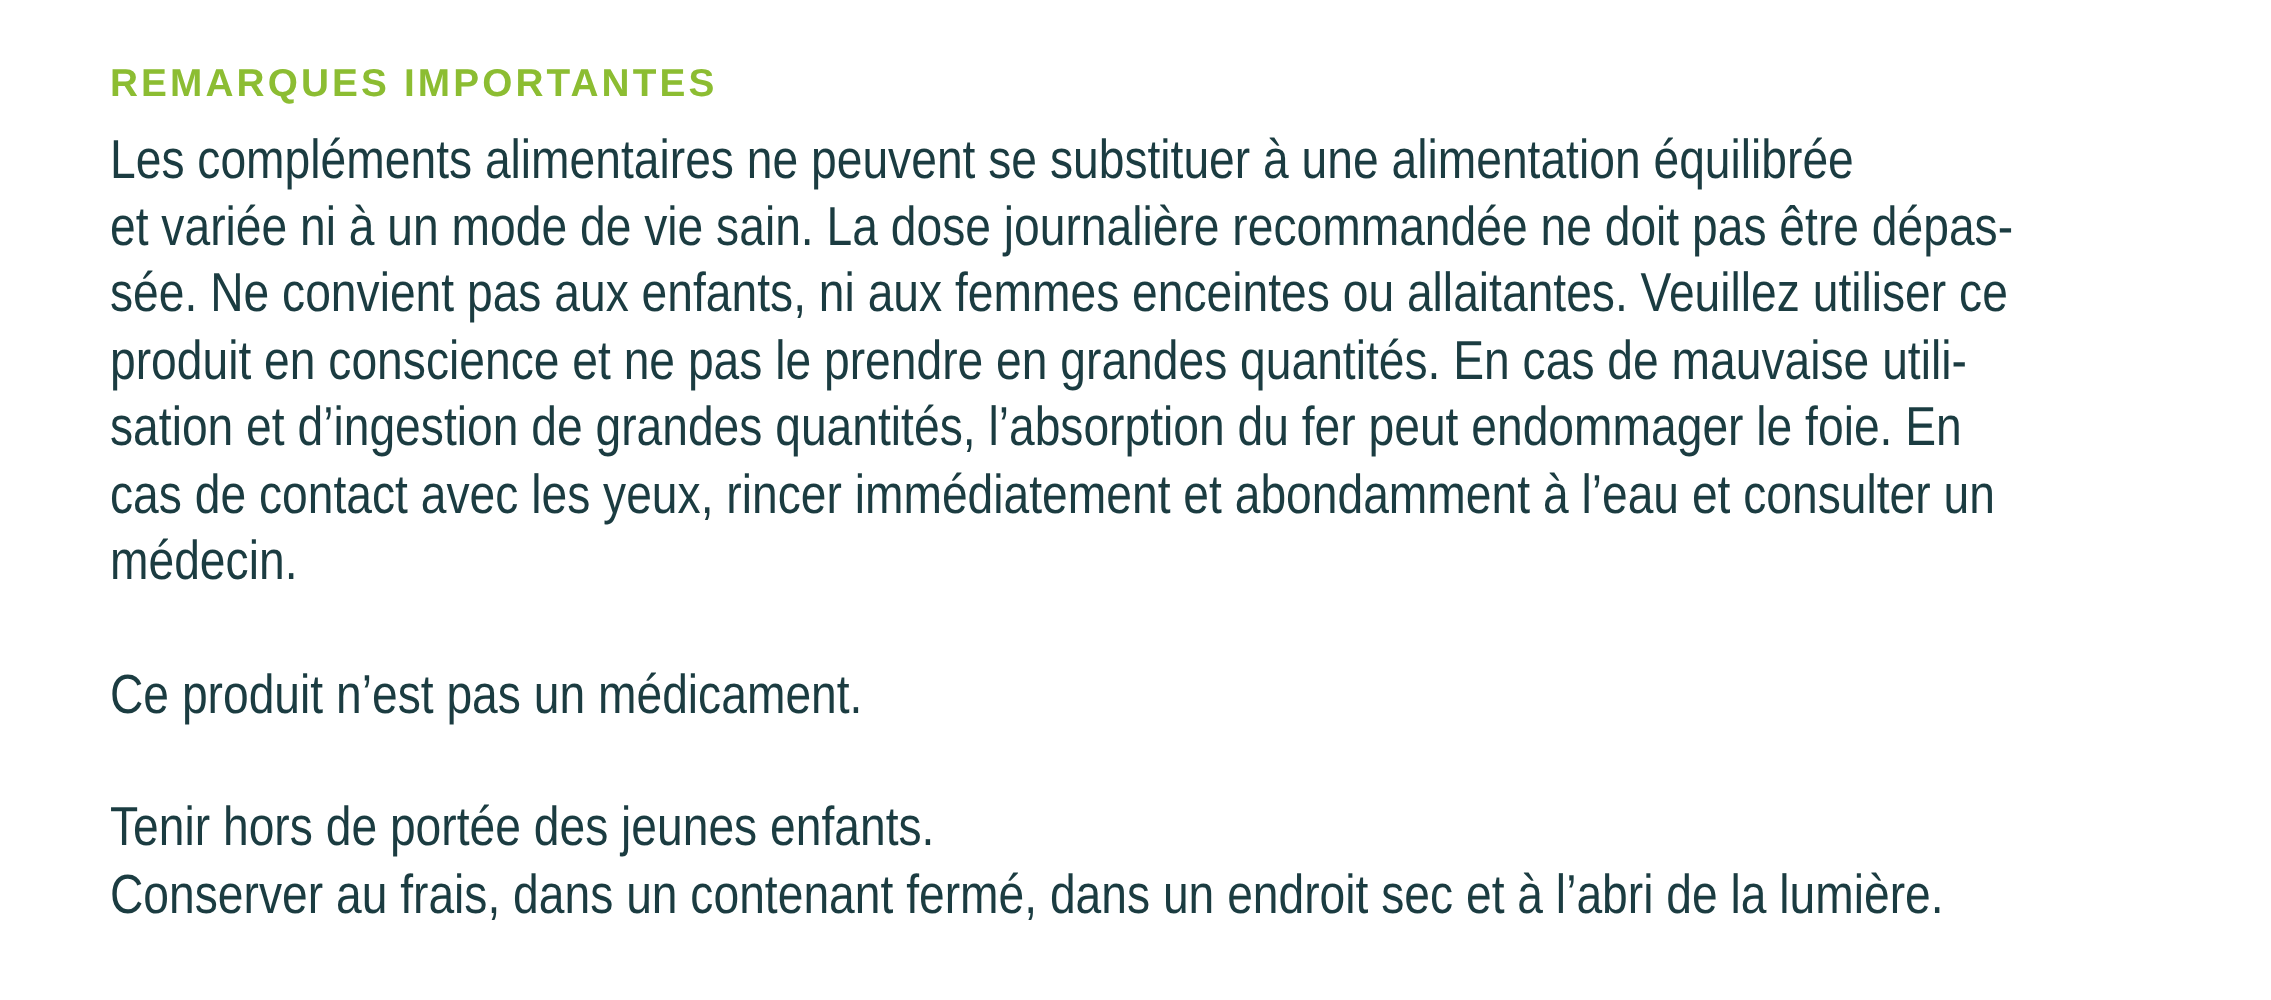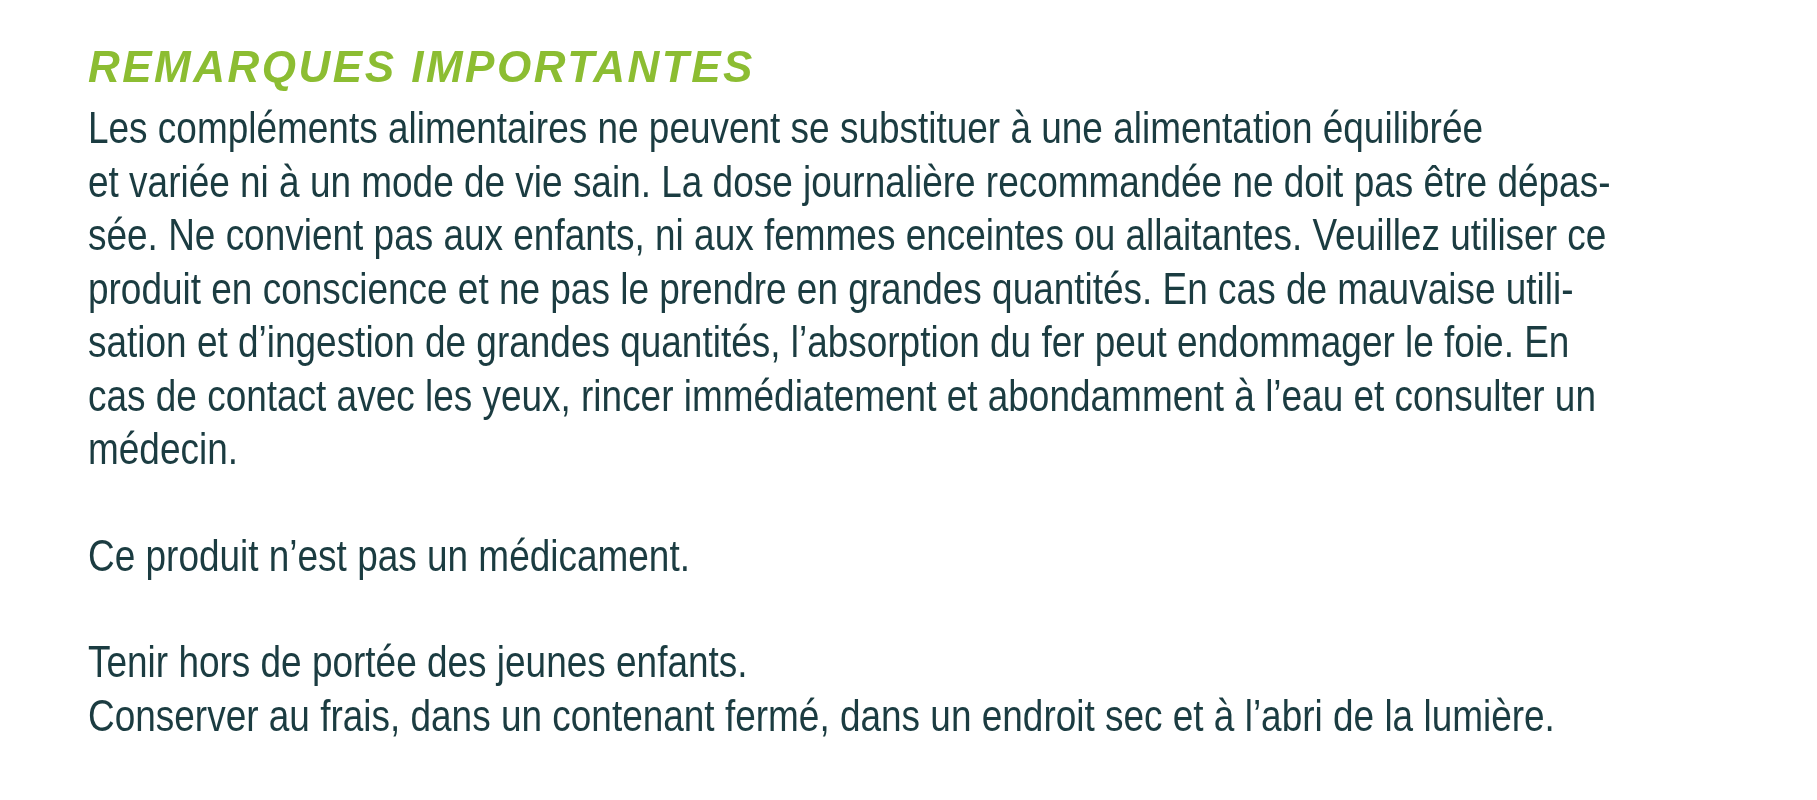--- a/index.html
+++ b/index.html
@@ -11,26 +11,25 @@
     height: 800px;
     background: #ffffff;
     overflow: hidden;
     font-family: "Liberation Sans", sans-serif;
   }
   .panel {
     padding: 40px 0 0 88px;
   }
   .heading {
     margin: 0 0 8px 0;
-    font-size: 44px;
+    font-size: 31px;
     line-height: 53px;
     font-weight: bold;
     letter-spacing: 2.5px;
     color: #8CBD32;
-    font-style: italic;
   }
   .body-par {
     margin: 0;
     font-size: 44px;
     line-height: 53.5px;
     font-weight: 500;
     color: #1B3C41;
     white-space: pre-line;
     width: 2100px;
     transform: scaleX(0.84);

